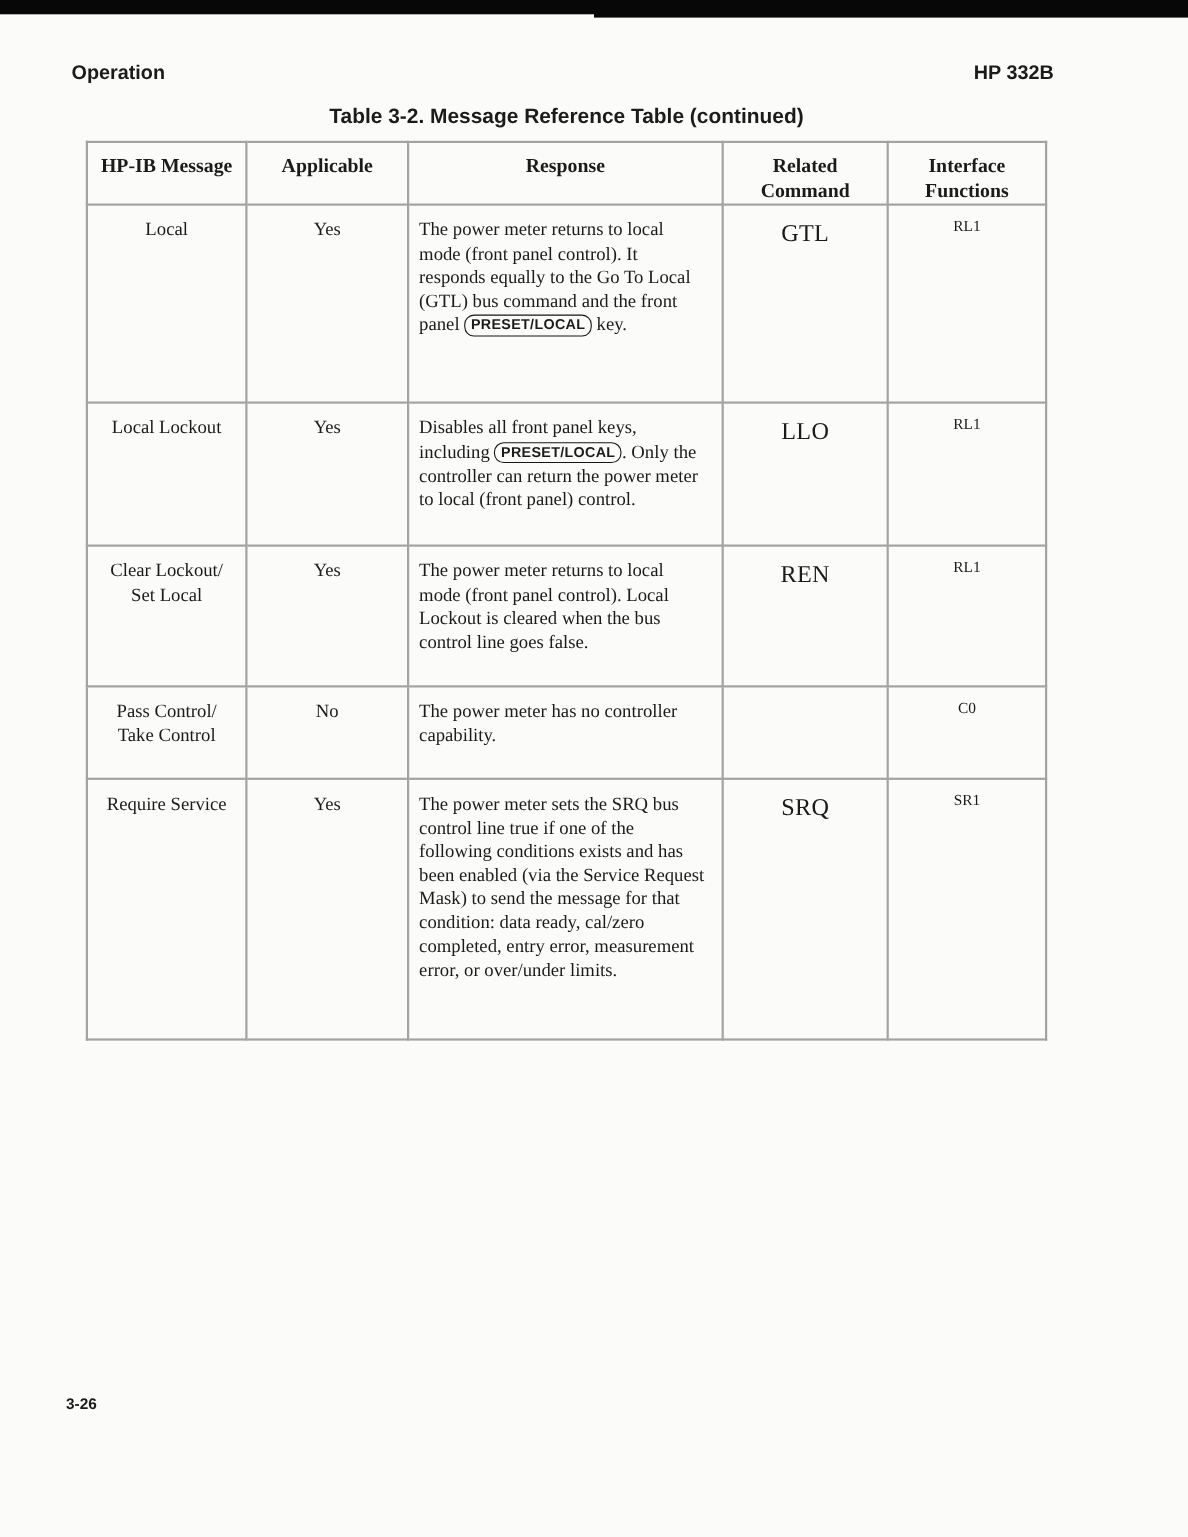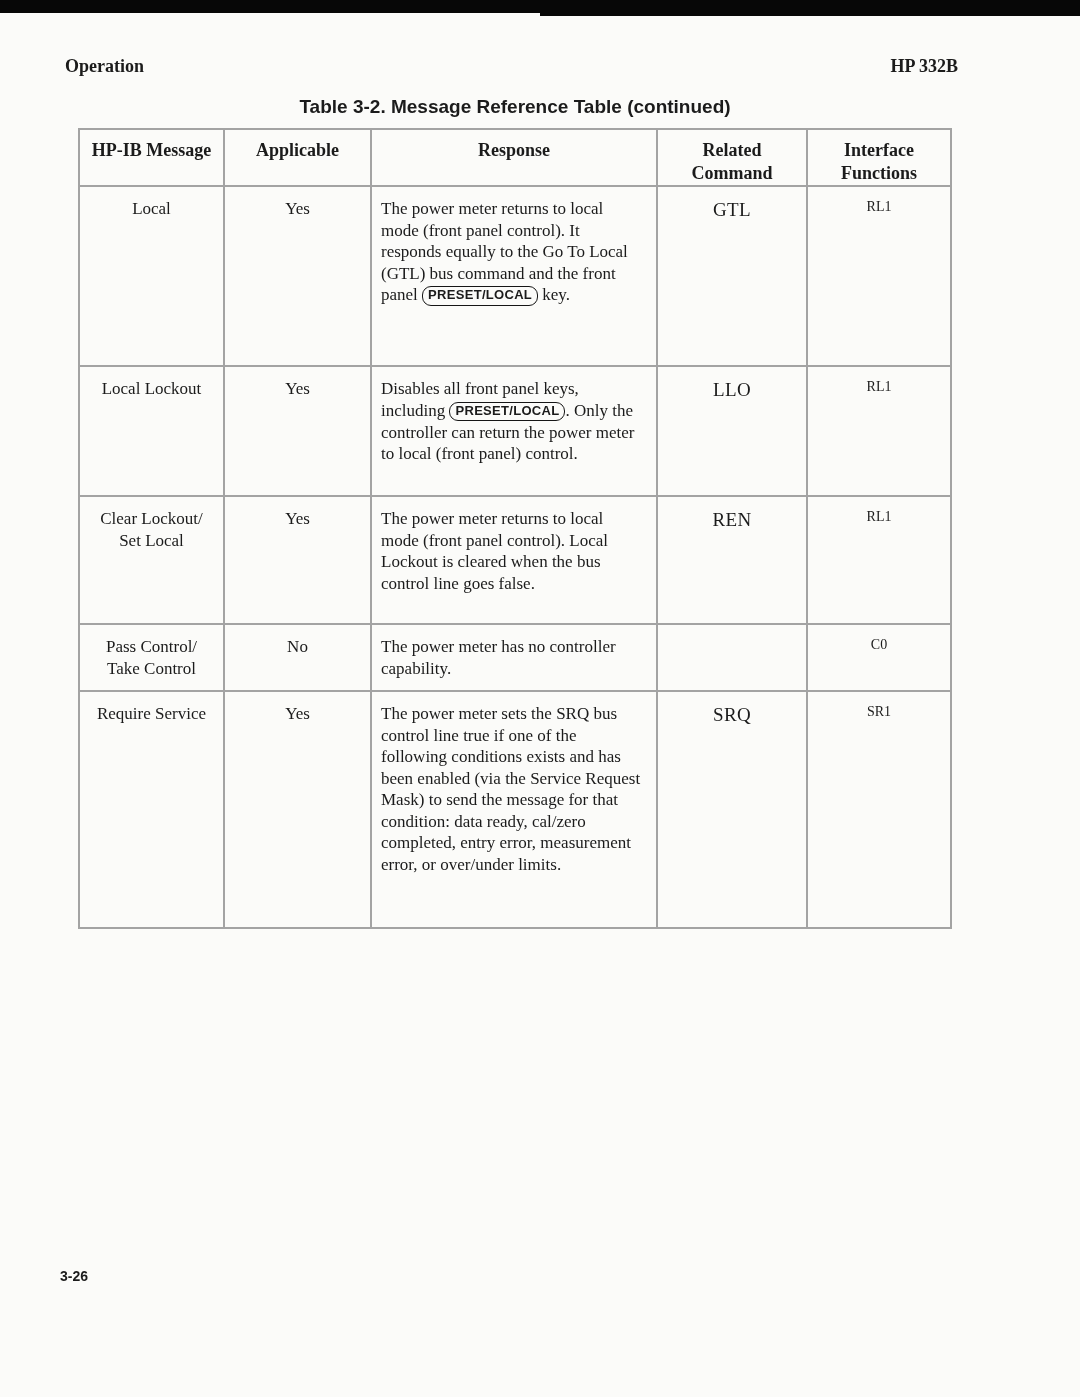--- a/index.html
+++ b/index.html
@@ -17,21 +17,21 @@
     background: #070707;
   }
   .scan-bar-right {
     position: absolute; top: 0; left: 540px;
     width: 540px; height: 16px;
     background: #070707;
   }
   .page-header {
     position: absolute; top: 56px; left: 65px; right: 122px;
     display: flex; justify-content: space-between; align-items: baseline;
-    font-family: Liberation Serif, serif;
+    font-family: Liberation Sans, sans-serif;
     font-weight: bold; font-size: 18px;
   }
   .table-title {
     position: absolute; top: 96px; left: 0; width: 1030px;
     text-align: center;
     font-family: "Liberation Sans", sans-serif;
     font-weight: bold; font-size: 19px;
   }
   table.ref-table {
     position: absolute; top: 128px; left: 78px;
@@ -54,26 +54,26 @@
     line-height: 1.25;
   }
   .ref-table td {
     font-size: 17px;
     line-height: 1.27;
     padding: 11px 8px 8px 8px;
   }
   td.c-msg  { text-align: center; white-space: pre-line; }
   td.c-app  { text-align: center; }
   td.c-resp { text-align: left; padding-left: 9px; padding-right: 12px; }
-  td.c-cmd  { text-align: center; font-size: 19px; letter-spacing: 0.3px; }
+  td.c-cmd  { text-align: center; font-size: 22px; letter-spacing: 0.3px; }
   td.c-if   { text-align: center; font-size: 14px; margin-top: 40px; }
   tr.r1 { height: 180px; }
   tr.r2 { height: 130px; padding-left: 24px; }
   tr.r3 { height: 128px; }
-  tr.r4 { height: 67px; }
+  tr.r4 { height: 84px; }
   tr.r5 { height: 237px; }
   .keycap {
     display: inline-block;
     font-family: "Liberation Sans", sans-serif;
     font-size: 13px;
     font-weight: 600;
     letter-spacing: 0.3px;
     border: 1.6px solid #161616;
     border-radius: 9px;
     padding: 0 5px 1px 5px;

